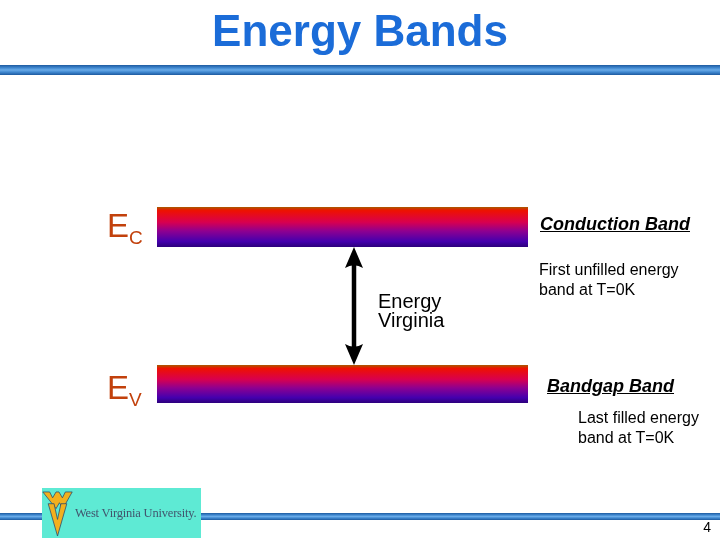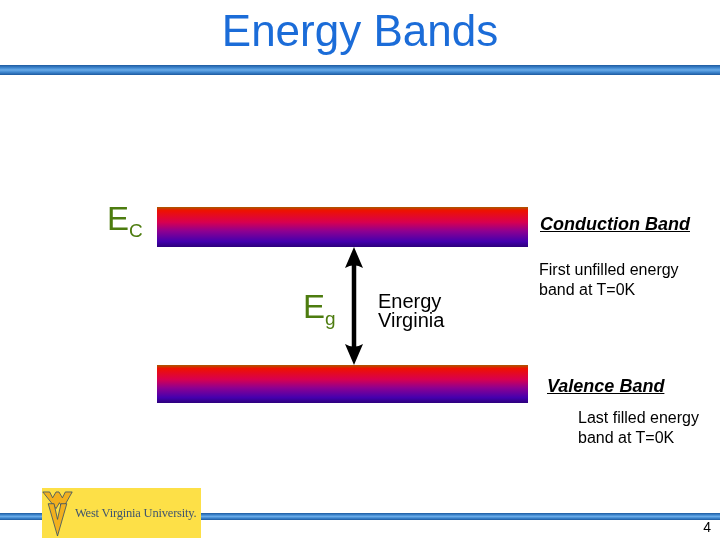--- a/index.html
+++ b/index.html
@@ -14,21 +14,21 @@
   }
 
   
   .slide-title {
     position: absolute;
     top: 6px; left: 0;
     width: 100%;
     text-align: center;
     font-size: 44px;
     line-height: 50px;
-    font-weight: 400;
+    font-weight: 700;
     color: var(--title-blue, #1b6cd8);
     margin: 0;
   }
 
   
   .rule {
     position: absolute;
     left: 0;
     width: 100%;
     background: linear-gradient(180deg,
@@ -47,22 +47,22 @@
       #d8004f 38%, #8f0090 60%, #4400ae 86%,
       var(--band-gradient-bottom, #2c007c) 100%);
   }
   .conduction-bar { top: 207px; height: 40px; }
   .valence-bar    { top: 365px; height: 38px; }
 
   
   .e-label {
     position: absolute;
     font-size: 33px;
-    line-height: 34px;
-    color: #4d7c0f;
+    line-height: 48px;
+    color: #c2410c;
     white-space: nowrap;
   }
   .e-label .sub {
     font-size: 19px;
     vertical-align: -7px;
   }
   .ec-label { left: 107px; top: 202px; }
   .ev-label { left: 107px; top: 364px; }
   .eg-label { left: 303px; top: 290px; }
 
@@ -100,21 +100,21 @@
 
   
   .bandgap-arrow { position: absolute; left: 340px; top: 247px; }
 
   
   .wvu-logo {
     position: absolute;
     left: 42px; top: 488px;
     height: 50px;
     padding-right: 5px;
-    background: #fde047;
+    background: #5eead4;
     display: flex;
     align-items: center;
     z-index: 2;
   }
   .wvu-wordmark {
     font-family: "Liberation Serif", serif;
     font-size: 12.5px;
     letter-spacing: -0.2px;
     color: #41566e;
     margin-left: 2px;
@@ -148,31 +148,31 @@
     <div>First unfilled energy</div>
     <div>band at T=0K</div>
   </div>
 
   <svg class="bandgap-arrow" width="28" height="118" viewBox="0 0 28 118">
     <line x1="14" y1="16" x2="14" y2="102" stroke="#000" stroke-width="4.5"></line>
     <path d="M14 0 L23 21 Q14 15.5 5 21 Z" fill="#000"></path>
     <path d="M14 118 L23 97 Q14 102.5 5 97 Z" fill="#000"></path>
   </svg>
 
-  <div class="e-label eg-label"><span>E</span><span class="sub">g</span></div>
 
   <div class="bandgap-label">
     <div>Energy</div>
     <div>Virginia</div>
   </div>
 
+  <div class="e-label ev-label"><span>E</span><span class="sub">V</span></div>
 
   <div class="band-bar valence-bar"></div>
 
-  <div class="band-heading valence-heading">Valence Band</div>
+  <div class="band-heading valence-heading">Bandgap Band</div>
 
   <div class="band-desc valence-desc">
     <div>Last filled energy</div>
     <div>band at T=0K</div>
   </div>
 
   <div class="rule rule-bottom"></div>
 
   <div class="wvu-logo">
     <svg width="31" height="47" viewBox="0 0 31 48">

